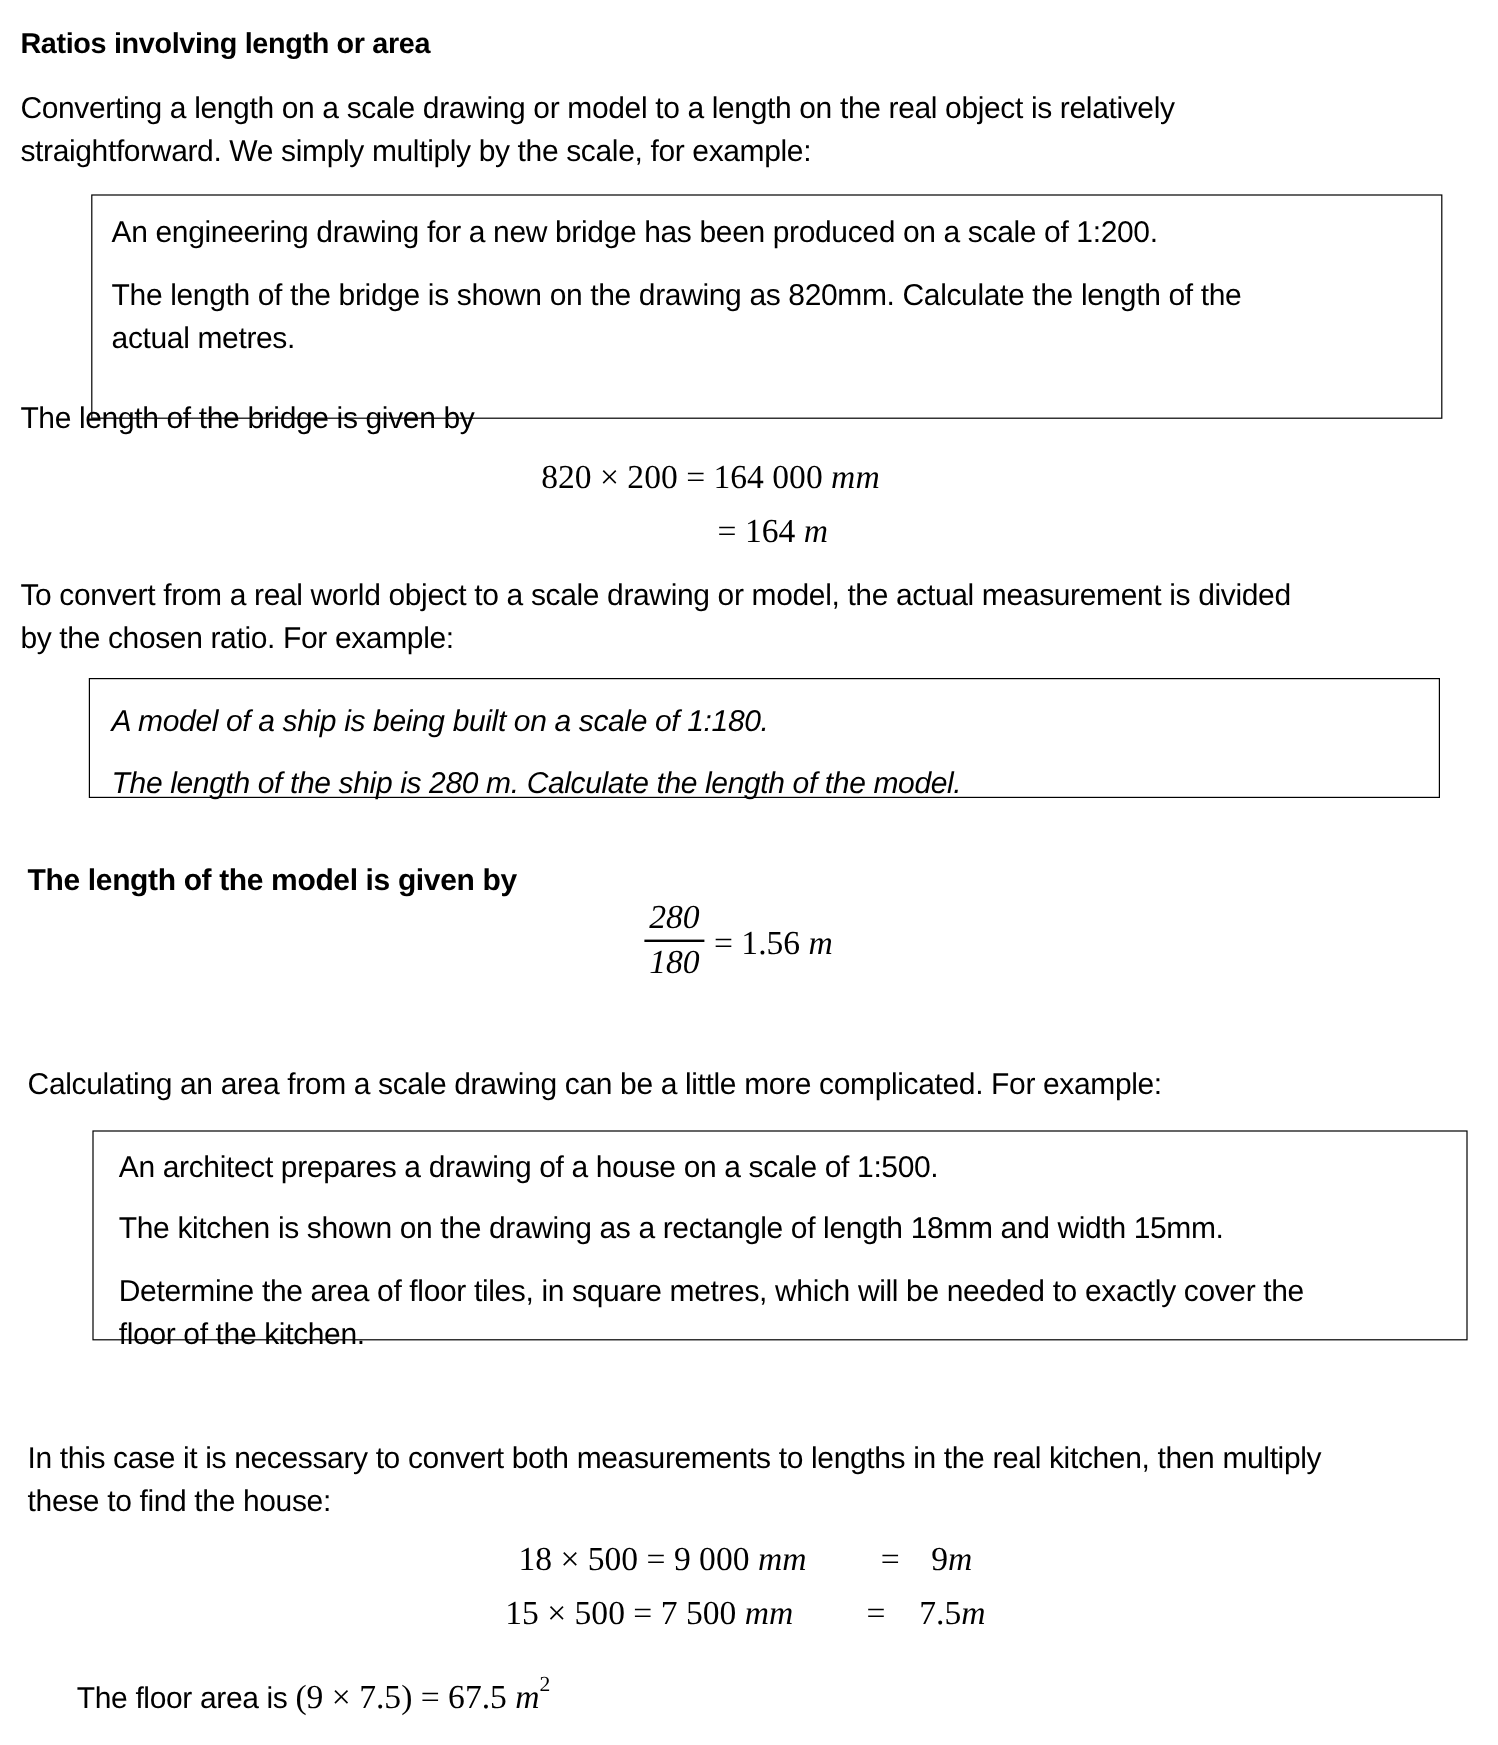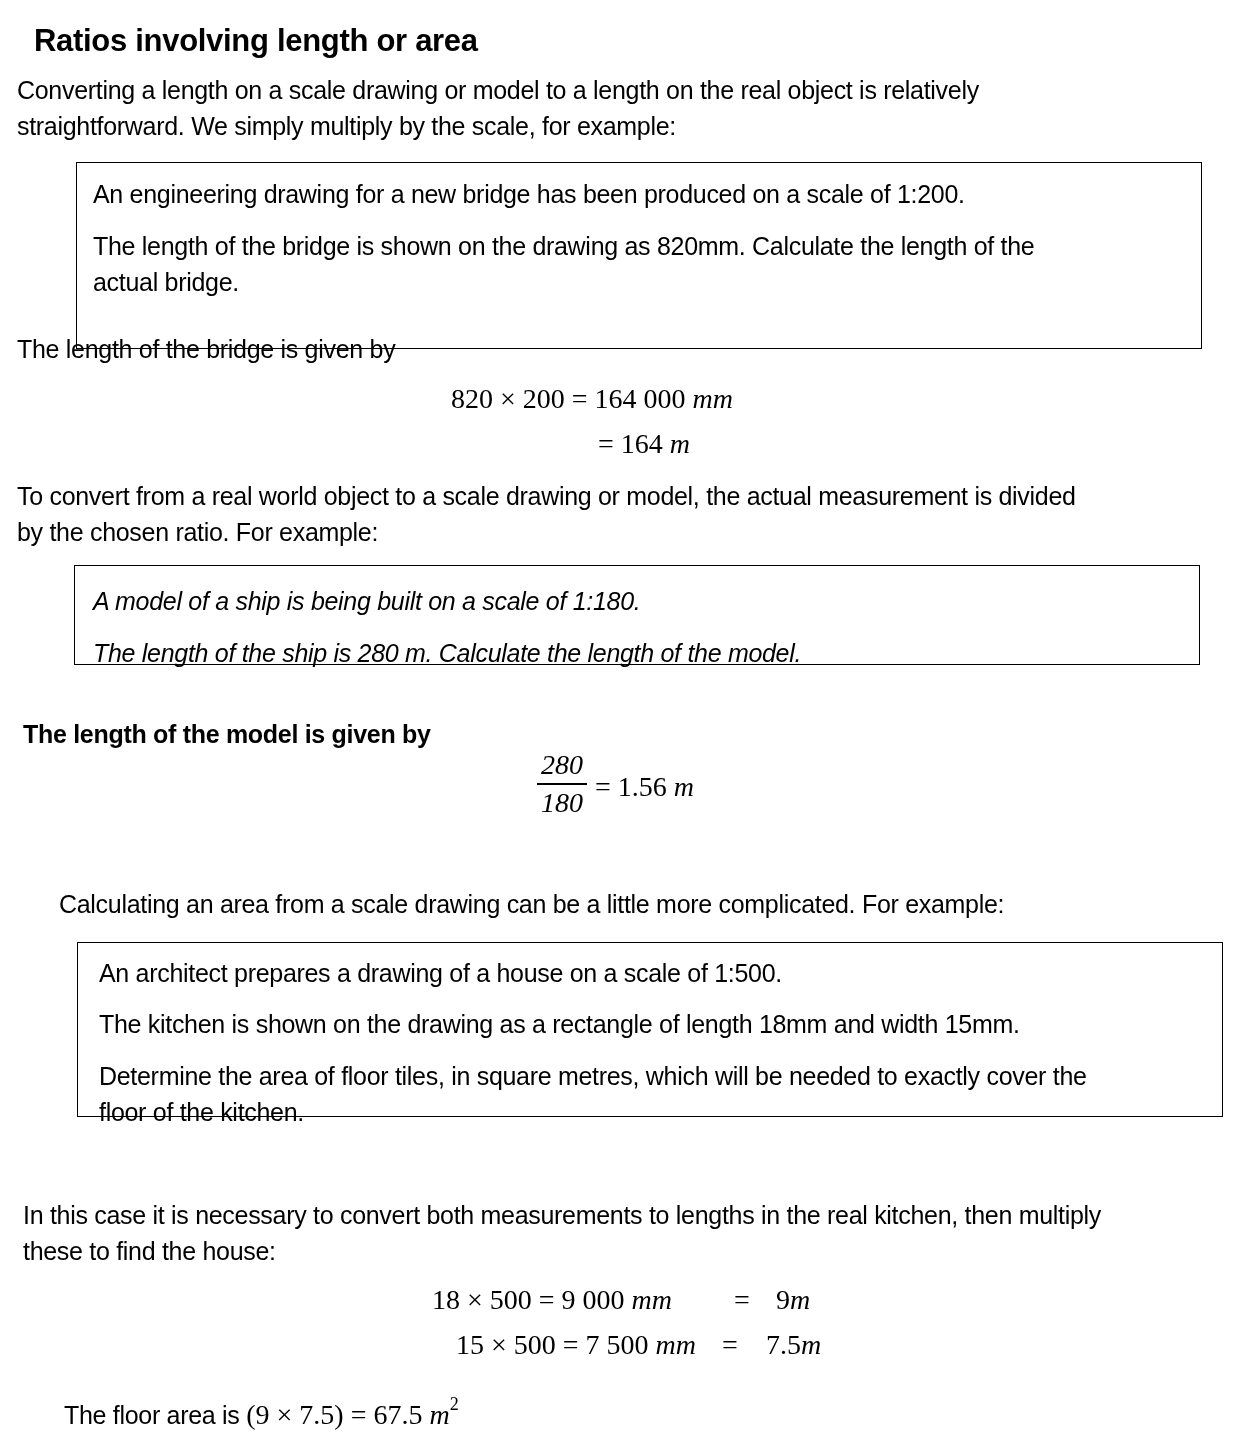--- a/index.html
+++ b/index.html
@@ -1,19 +1,19 @@
 <!DOCTYPE html>
 <html><head>
 <meta charset="utf-8">
 <style>
   html, body { margin: 0; padding: 0; background: #ffffff; }
   body { width: 1248px; height: 1454px; position: relative; overflow: hidden;
          font-family: "Liberation Sans", "DejaVu Sans", sans-serif; color: #000; }
   .t { position: absolute; font-size: 25px; line-height: 36px; white-space: nowrap; letter-spacing: -0.3px; }
-  .h { position: absolute; font-size: 31px; font-weight: bold; white-space: nowrap; letter-spacing: -0.3px; margin-left: 17px; }
+  .h { position: absolute; font-size: 24px; font-weight: bold; white-space: nowrap; letter-spacing: -0.3px; }
   .box { position: absolute; border: 1.5px solid #000; box-sizing: border-box; }
   .m { position: absolute; font-family: "Liberation Serif", "DejaVu Serif", serif; font-size: 28px; white-space: nowrap; }
   .m i { font-style: italic; }
   .frac { position: absolute; font-family: "Liberation Serif", "DejaVu Serif", serif; font-size: 28px; text-align: center; font-style: italic; }
   .frac .num { display:block; padding: 0 2px; }
   .frac .bar { display:block; height: 2px; background:#000; margin: 2px 0; }
   .frac .den { display:block; }
   sup { font-size: 18px; vertical-align: 14px; line-height: 0; }
 </style>
 </head>
@@ -22,21 +22,21 @@
 <div class="h" style="left:17px; top:23px;">Ratios involving length or area</div>
 
 <div>
   <div class="t" style="left:17px; top:72px;">Converting a length on a scale drawing or model to a length on the real object is relatively</div>
   <div class="t" style="left:17px; top:108px;">straightforward.  We simply multiply by the scale, for example:</div>
 </div>
 
 <div class="box" style="left:76px; top:162px; width:1126px; height:187px;">
   <div class="t" style="left:16px; top:13px;">An engineering drawing for a new bridge has been produced on a scale of 1:200.</div>
   <div class="t" style="left:16px; top:65px;">The length of the bridge is shown on the drawing as 820mm.  Calculate the length of the</div>
-  <div class="t" style="left:16px; top:101px;">actual bridge.</div>
+  <div class="t" style="left:16px; top:101px;">actual metres.</div>
 </div>
 
 <div class="t" style="left:17px; top:331px;">The length of the bridge is given by</div>
 <div class="m" style="left:451px; top:383px;"><span>820  × 200 = 164 000 </span><i>mm</i></div>
 <div class="m" style="left:598px; top:428px;"><span>= 164 </span><i>m</i></div>
 
 <div>
   <div class="t" style="left:17px; top:478px;">To convert from a real world object to a scale drawing or model, the actual measurement is divided</div>
   <div class="t" style="left:17px; top:514px;">by the chosen ratio.  For example:</div>
 </div>
@@ -47,37 +47,37 @@
 </div>
 
 <div class="t" style="left:23px; top:716px;font-weight:bold;">The length of the model is given by</div>
 <div class="frac" style="left:537px; top:749px; width:50px;">
   <span class="num">280</span>
   <span class="bar"></span>
   <span class="den">180</span>
 </div>
 <div class="m" style="left:595px; top:771px;"><span>= 1.56 </span><i>m</i></div>
 
-<div class="t" style="left:23px; top:886px;margin-left:36px;">Calculating an area from a scale drawing can be a little more complicated.  For example:</div>
+<div class="t" style="left:23px; top:886px;">Calculating an area from a scale drawing can be a little more complicated.  For example:</div>
 
 <div class="box" style="left:77px; top:942px; width:1146px; height:175px;">
   <div class="t" style="left:21px; top:12px;">An architect prepares a drawing of a house on a scale of 1:500.</div>
   <div class="t" style="left:21px; top:63px;">The kitchen is shown on the drawing as a rectangle of length 18mm and width 15mm.</div>
   <div class="t" style="left:21px; top:115px;">Determine the area of floor tiles, in square metres, which will be needed to exactly cover the</div>
   <div class="t" style="left:21px; top:151px;">floor of the kitchen.</div>
 </div>
 
 <div>
   <div class="t" style="left:23px; top:1197px;">In this case it is necessary to convert both measurements to lengths in the real kitchen, then multiply</div>
   <div class="t" style="left:23px; top:1233px;">these to find the house:</div>
 </div>
 
 <div class="m" style="left:432px; top:1284px;"><span>18  × 500 = 9 000 </span><i>mm</i></div>
 <div class="m" style="left:734px; top:1284px;">=</div>
 <div class="m" style="left:776px; top:1284px;"><span>9</span><i>m</i></div>
 
-<div class="m" style="left:421px; top:1329px;margin-left:35px;"><span>15  × 500 = 7 500 </span><i>mm</i></div>
+<div class="m" style="left:421px; top:1329px;"><span>15  × 500 = 7 500 </span><i>mm</i></div>
 <div class="m" style="left:722px; top:1329px;">=</div>
 <div class="m" style="left:766px; top:1329px;"><span>7.5</span><i>m</i></div>
 
 <div style="position:absolute; left:23px; top:1397px; white-space:nowrap;margin-left:41px;">
   <span class="t" style="position:static;">The floor area is </span><span class="m" style="position:static;"><span>(9 × 7.5) = 67.5 </span><i>m</i><sup>2</sup></span>
 </div>
 
 </body></html>

